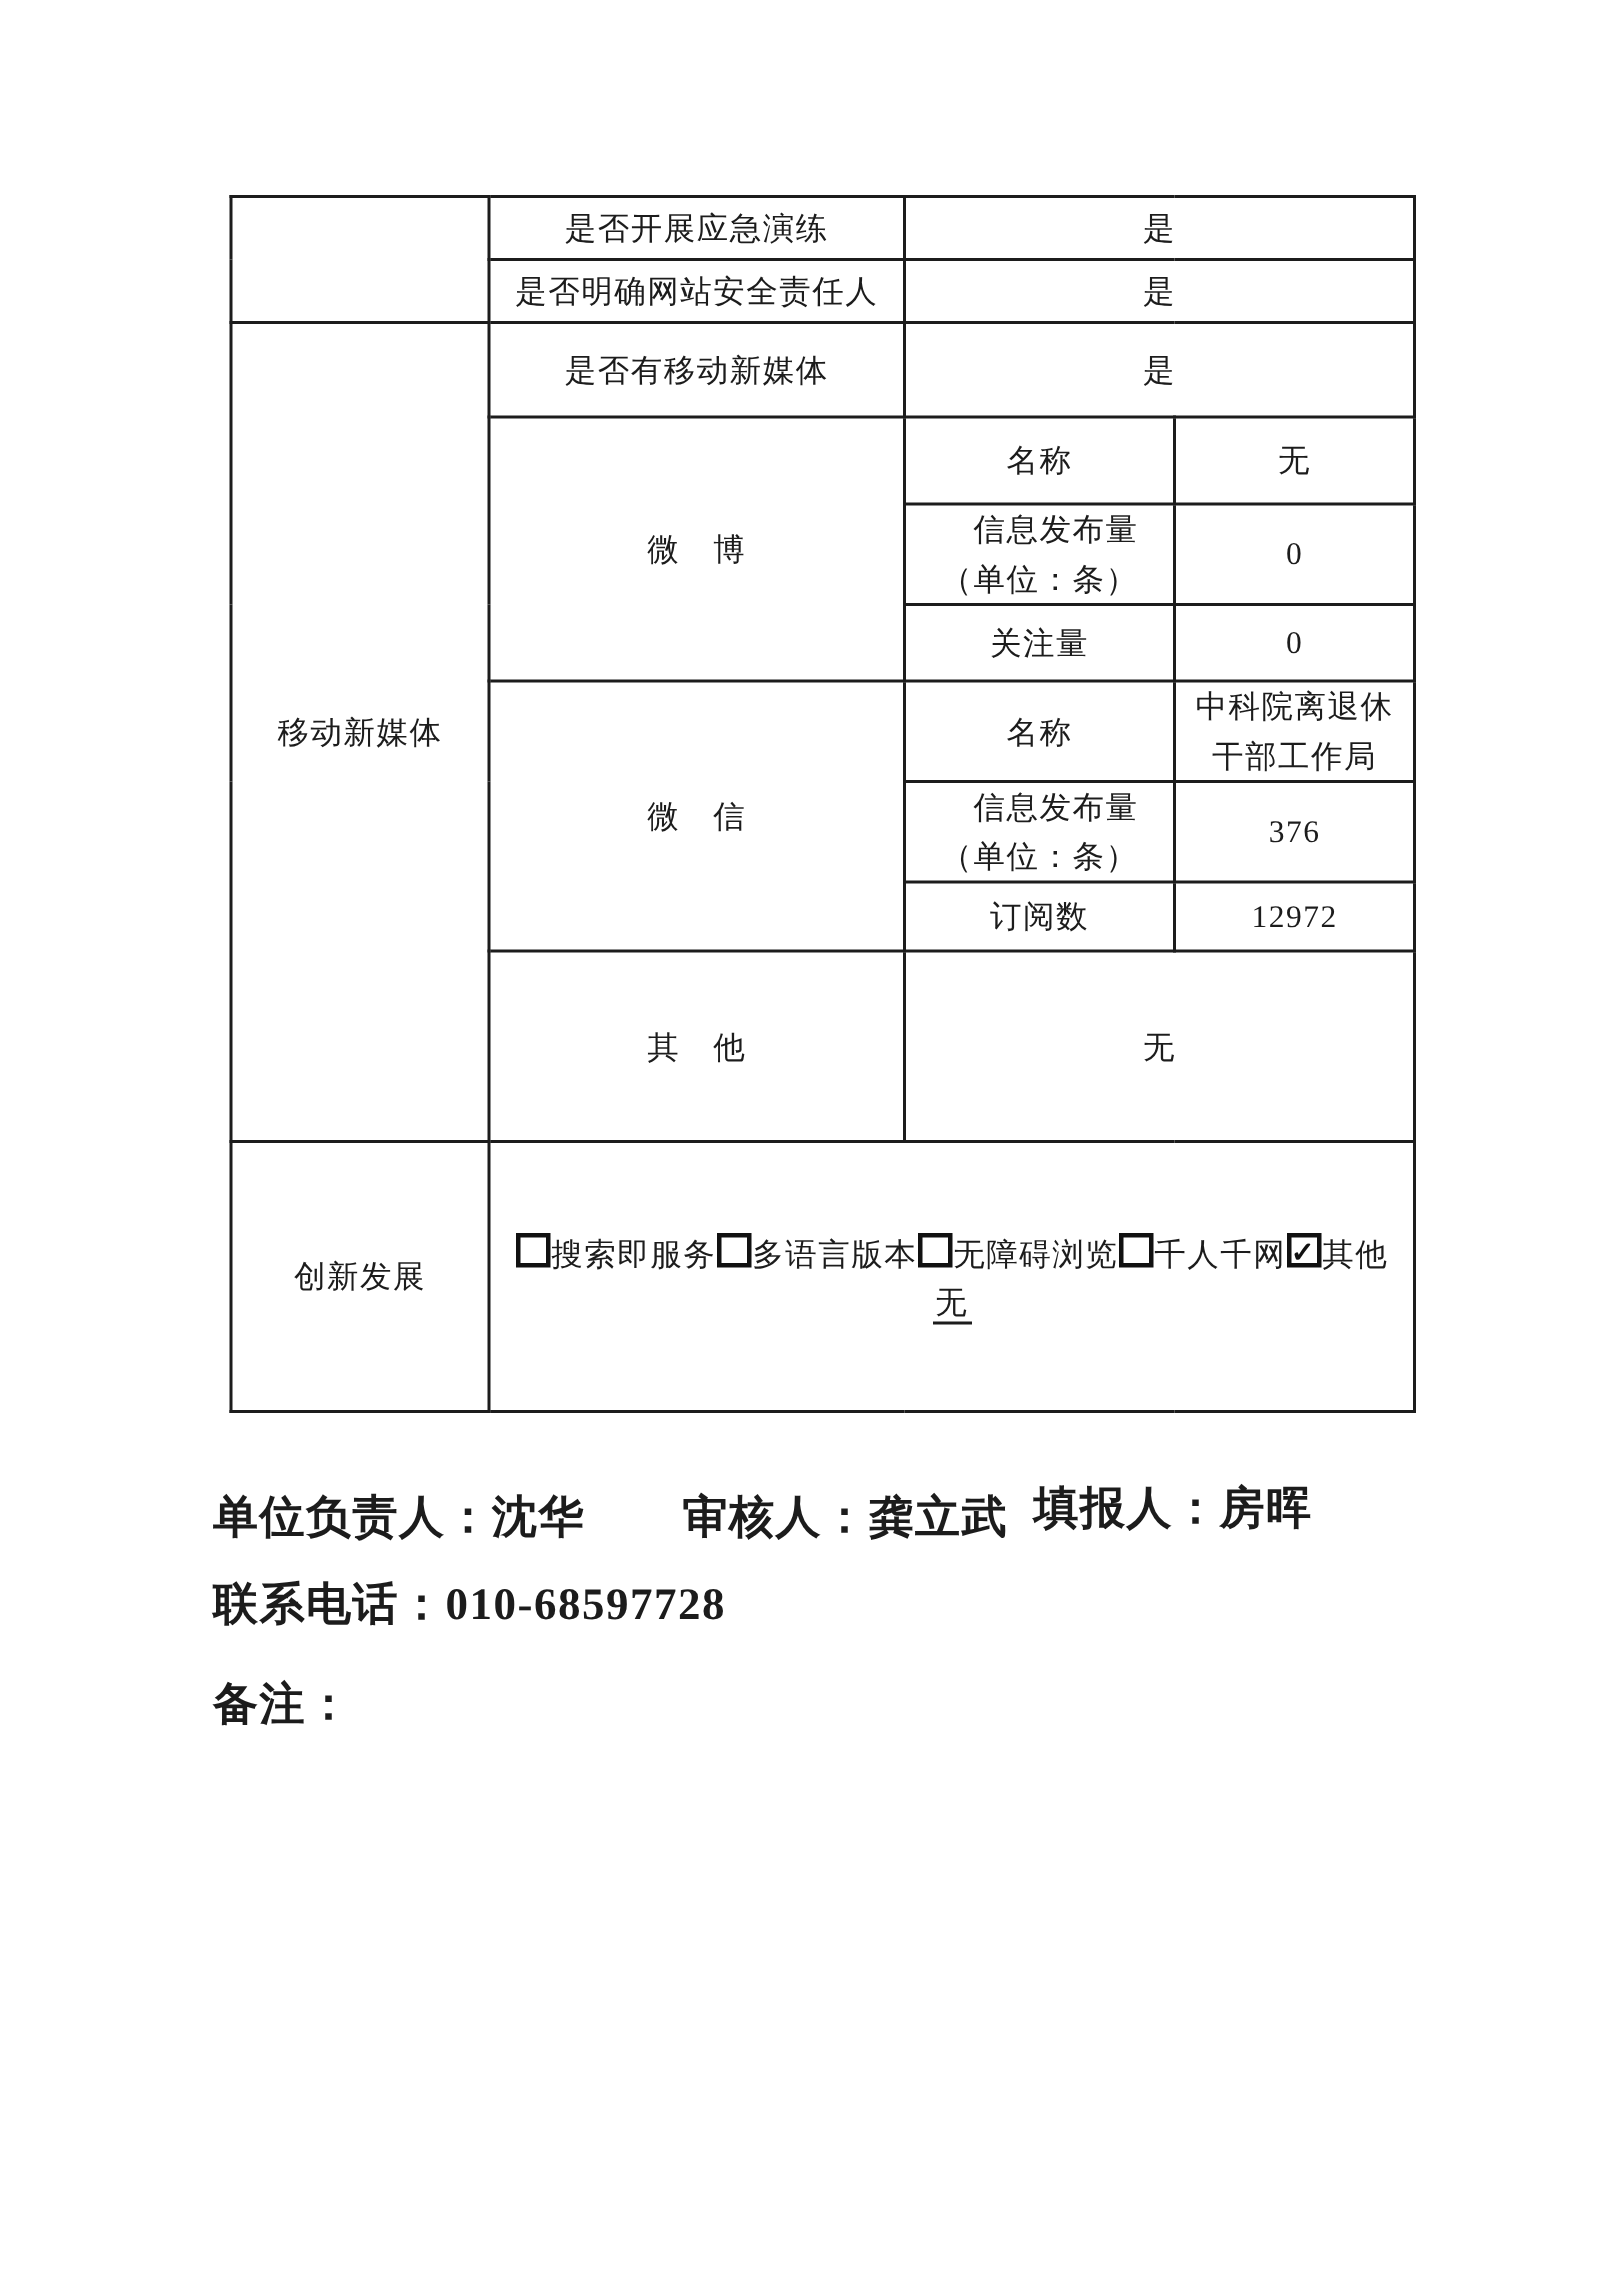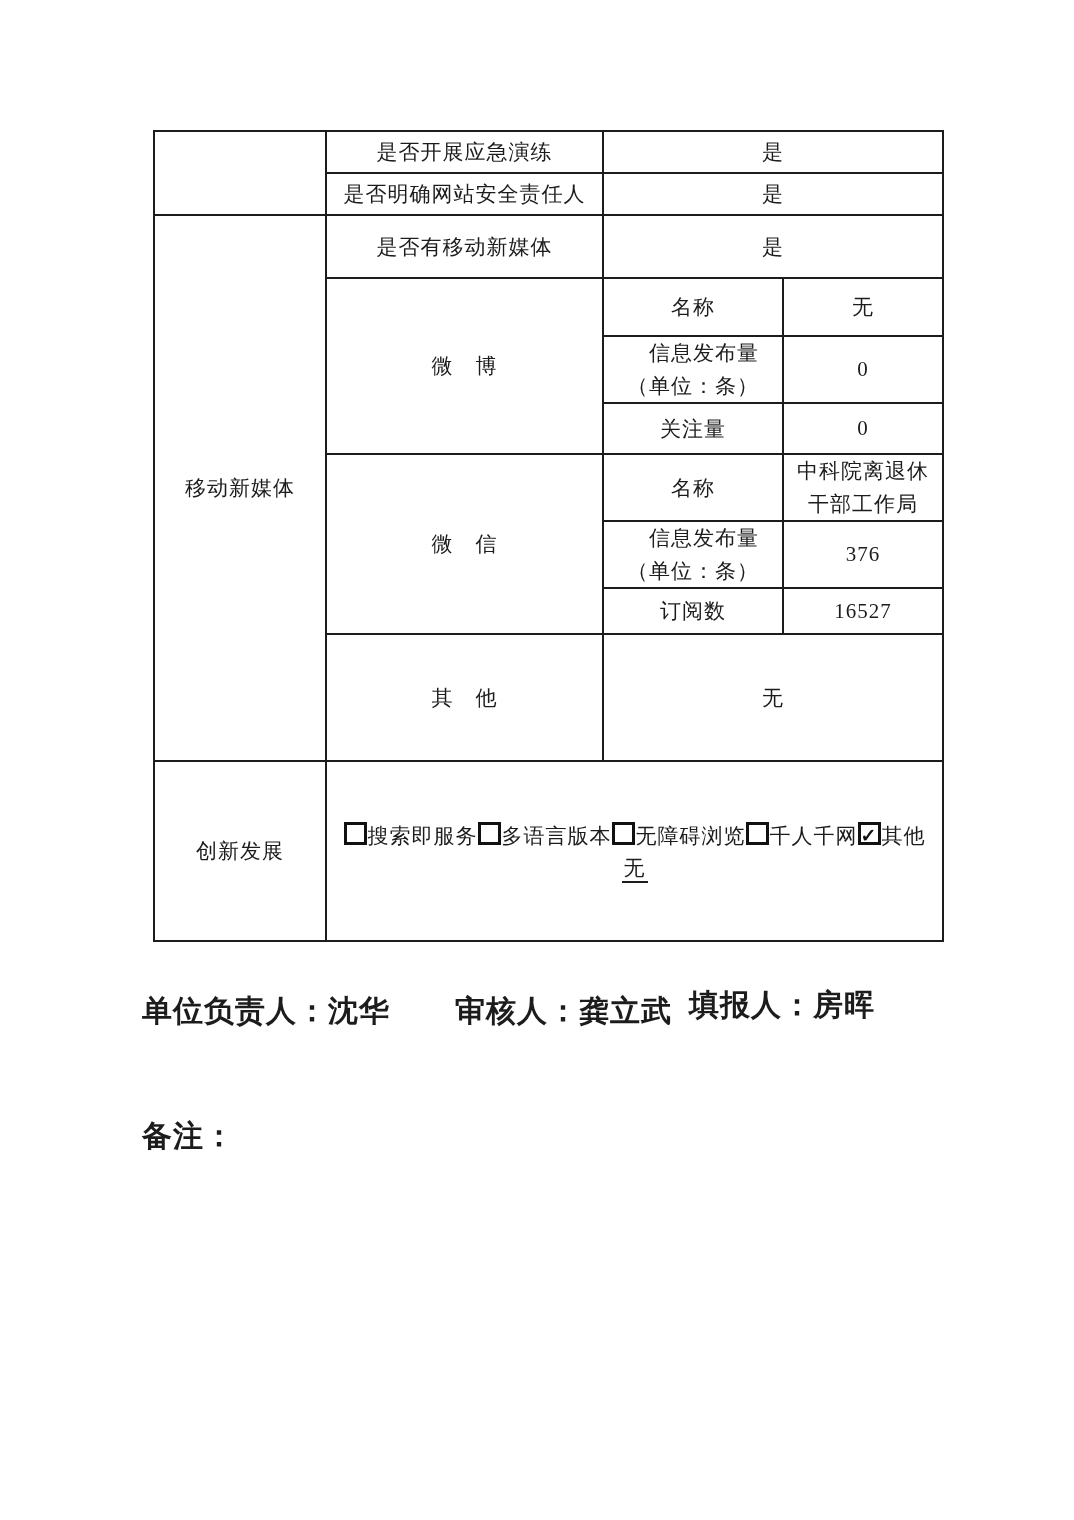--- a/index.html
+++ b/index.html
@@ -127,21 +127,21 @@
         <td class="preline">中科院离退休
 干部工作局</td>
       </tr>
       <tr class="r8">
         <td><span class="lblblock">信息发布量
 （单位：条）</span></td>
         <td>376</td>
       </tr>
       <tr class="r9">
         <td>订阅数</td>
-        <td>16527</td>
+        <td>12972</td>
       </tr>
 
       <tr class="r10">
         <td>其　他</td>
         <td colspan="2">无</td>
       </tr>
 
       <tr class="r11">
         <td>创新发展</td>
         <td colspan="3" class="innov-cell">
@@ -153,18 +153,19 @@
           </div>
         </td>
       </tr>
     </tbody>
   </table>
 
   <div class="footer-item" style="left:142px;top:991px;"><span>单位负责人：</span><span>沈华</span></div>
   <div class="footer-item" style="left:455px;top:991px;"><span>审核人：</span><span>龚立武</span></div>
   <div class="footer-item" style="left:689px;top:985px;"><span>填报人：</span><span>房晖</span></div>
 
+  <div class="footer-item" style="left:142px;top:1049px;"><span>联系电话：</span><span>010-68597728</span></div>
 
   <div class="footer-item" style="left:142px;top:1116px;"><span>备注：</span></div>
 
   <div class="page-number">3</div>
 
 </div>
 
 </body></html>

